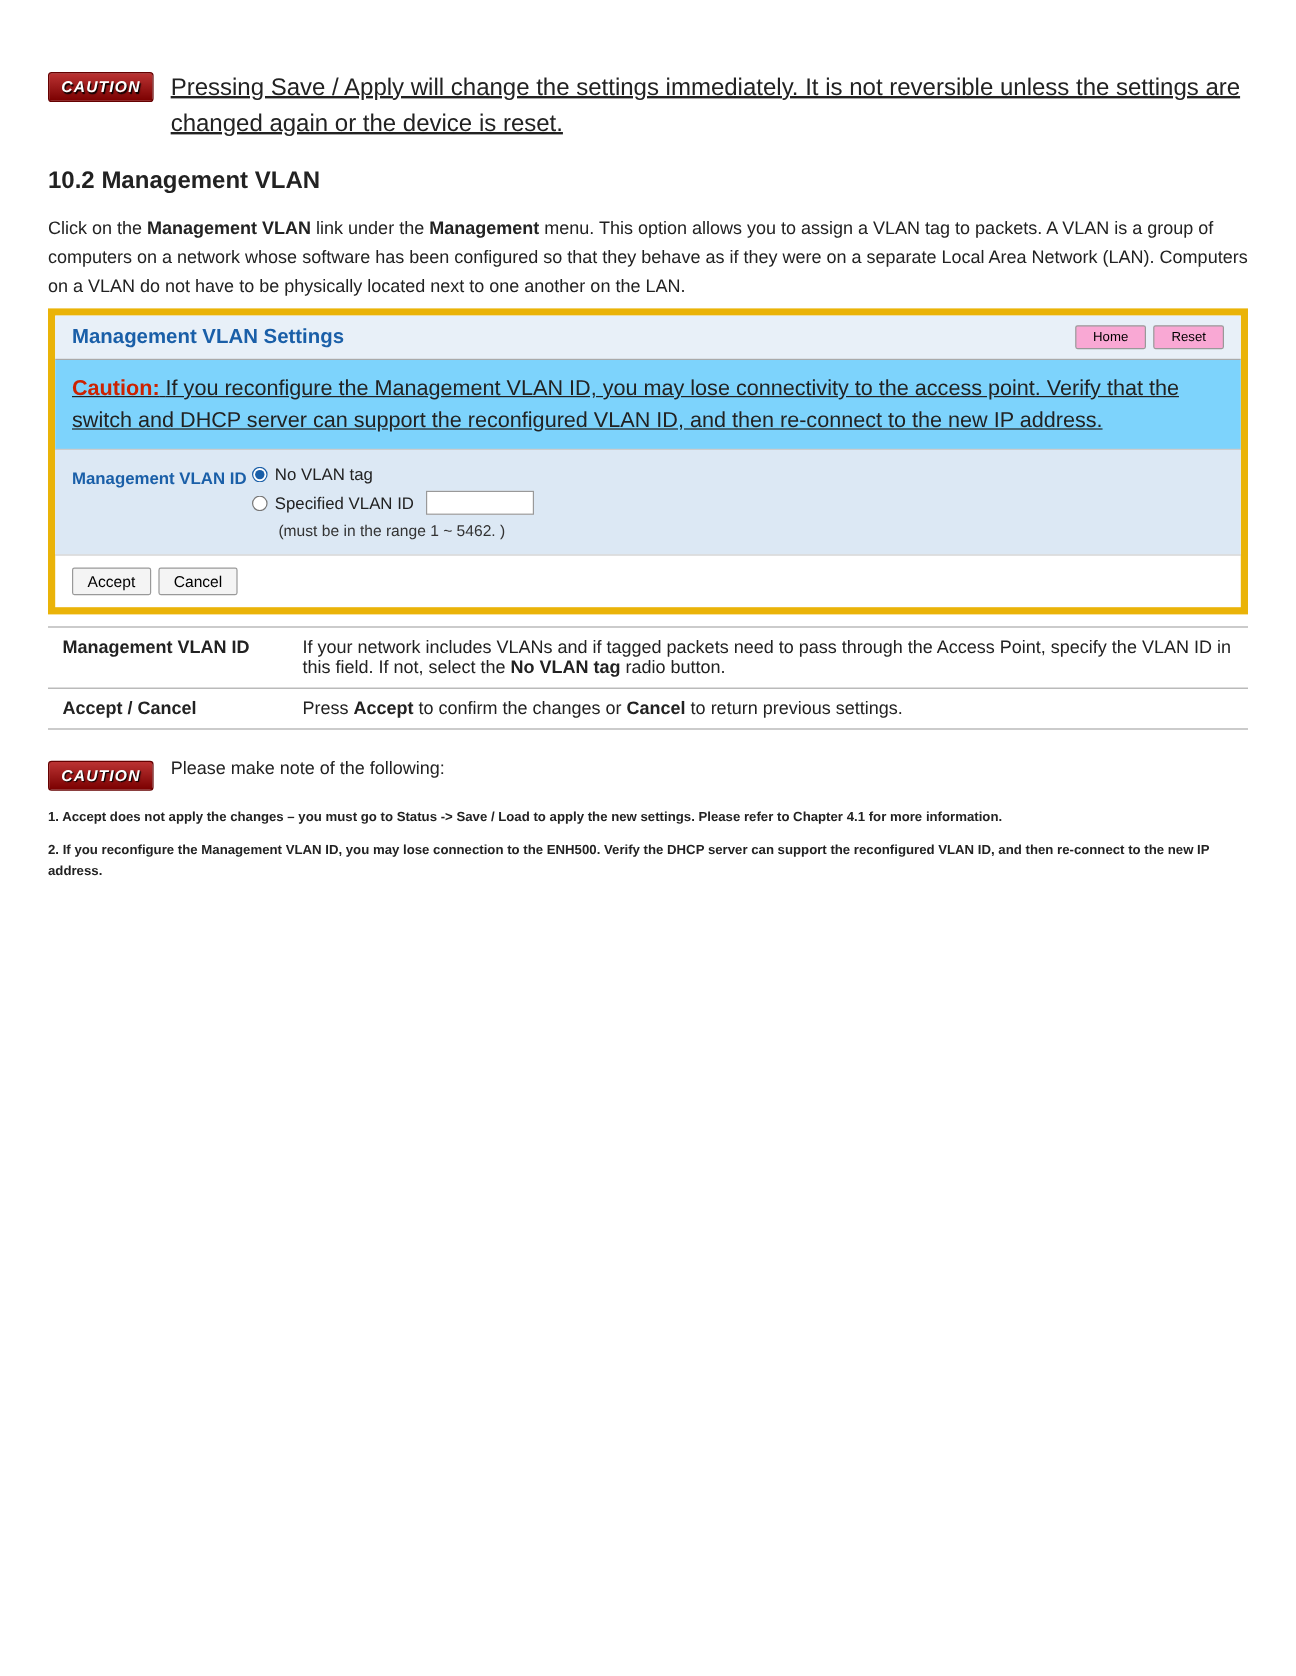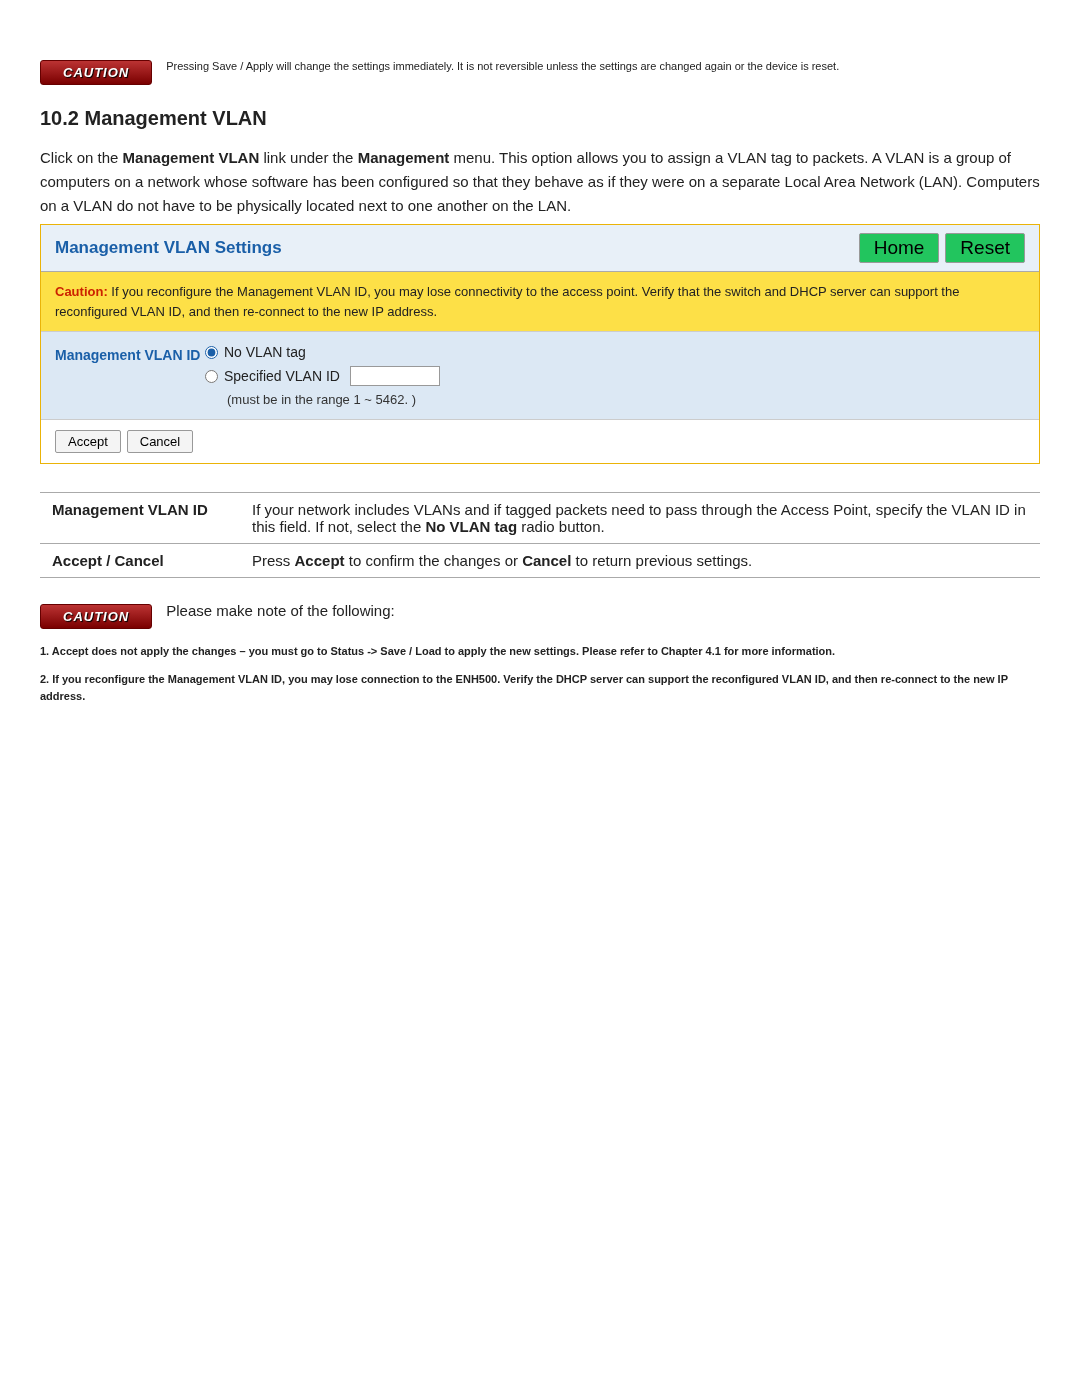--- a/index.html
+++ b/index.html
@@ -29,96 +29,98 @@
       white-space: nowrap;
     }
 
     
     .caution-badge {
       display: inline-block;
       background: linear-gradient(180deg, #b33, #7a0000);
       color: #fff;
       font-weight: bold;
       font-size: 13px;
-      padding: 4px 22px;
+      padding: 4px 10px;
       border-radius: 3px;
       letter-spacing: 1px;
       border: 1px solid #600;
       text-shadow: 1px 1px 1px #000;
       font-style: italic;
     }
 
     .caution-block {
       display: flex;
       align-items: flex-start;
       gap: 14px;
       margin-bottom: 22px;
     }
     .caution-block .caution-badge {
       margin-top: 2px;
       flex-shrink: 0;
     }
     .caution-text {
-      font-size: 11px;
+      font-size: 20px;
       line-height: 1.5;
+      text-decoration: underline;
     }
 
     
     .section-heading {
       font-size: 20px;
       font-weight: bold;
       margin-bottom: 16px;
       margin-top: 8px;
     }
 
     
     .body-para {
       font-size: 15px;
       line-height: 1.6;
       margin-bottom: 6px;
     }
 
     
     .mvlan-panel {
-      border: 1px solid #eab308;
-      margin-bottom: 28px;
+      border: 6px solid #eab308;
+      margin-bottom: 10px;
     }
     .mvlan-panel-header {
       display: flex;
       align-items: center;
       justify-content: space-between;
       background: #e8f0f8;
       padding: 8px 14px;
       border-bottom: 1px solid #aaa;
     }
     .mvlan-panel-title {
       color: #1a5fa8;
       font-weight: bold;
       font-size: 17px;
     }
     .panel-buttons {
       display: flex;
       gap: 6px;
     }
     .panel-btn {
-      background: #22c55e;
+      background: #f9a8d4;
       border: 1px solid #999;
       padding: 3px 14px;
-      font-size: 19px;
+      font-size: 11px;
       cursor: pointer;
       border-radius: 2px;
     }
 
     
     .caution-inner-box {
-      background: #fde047;
+      background: #7dd3fc;
       border-bottom: 1px solid #ccc;
       padding: 10px 14px;
-      font-size: 13px;
+      font-size: 18px;
       line-height: 1.5;
+      text-decoration: underline;
     }
     .caution-inner-box .caution-label {
       color: #cc2200;
       font-weight: bold;
     }
 
     
     .vlan-id-row {
       background: #dce8f4;
       padding: 12px 14px;

